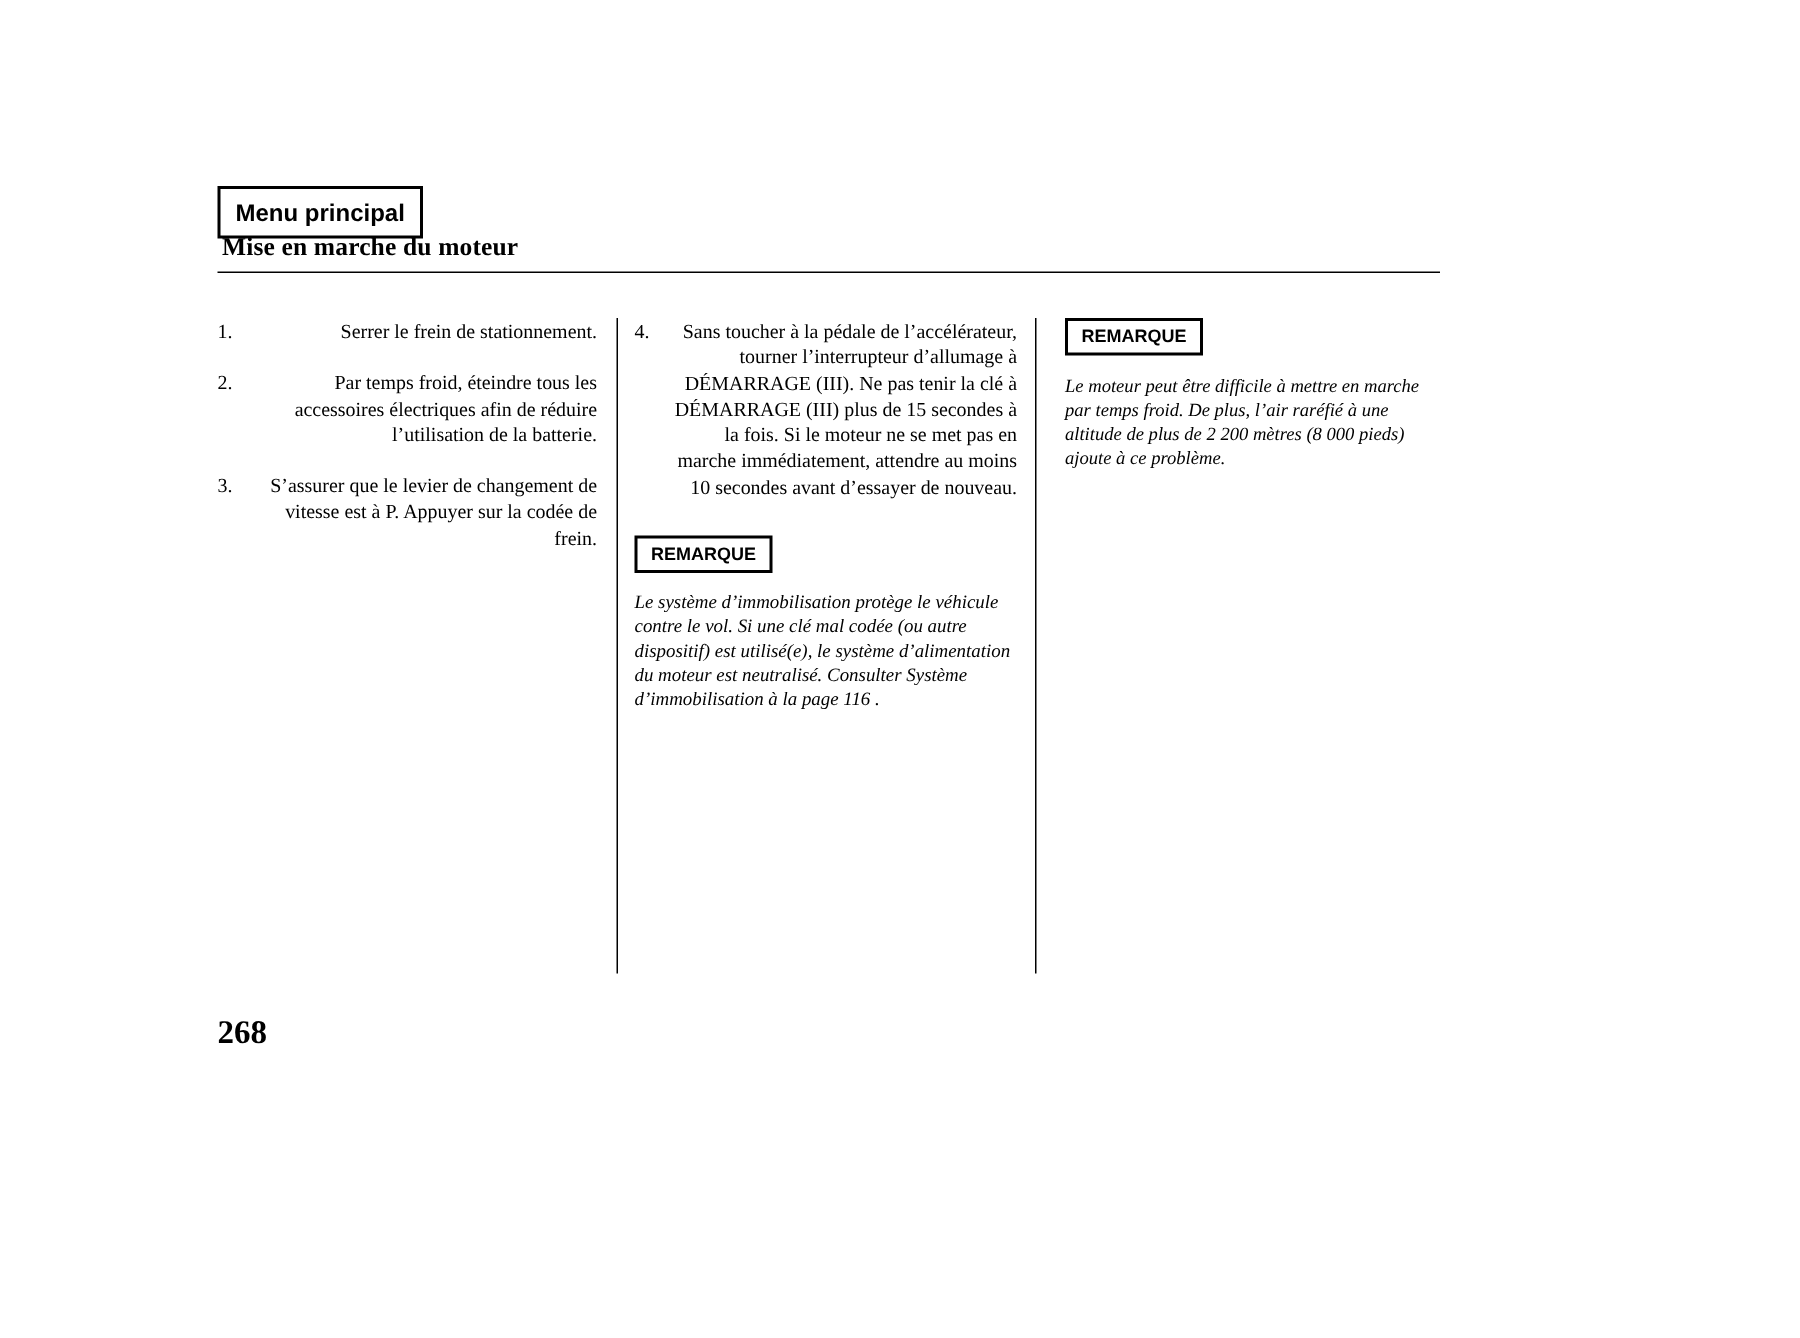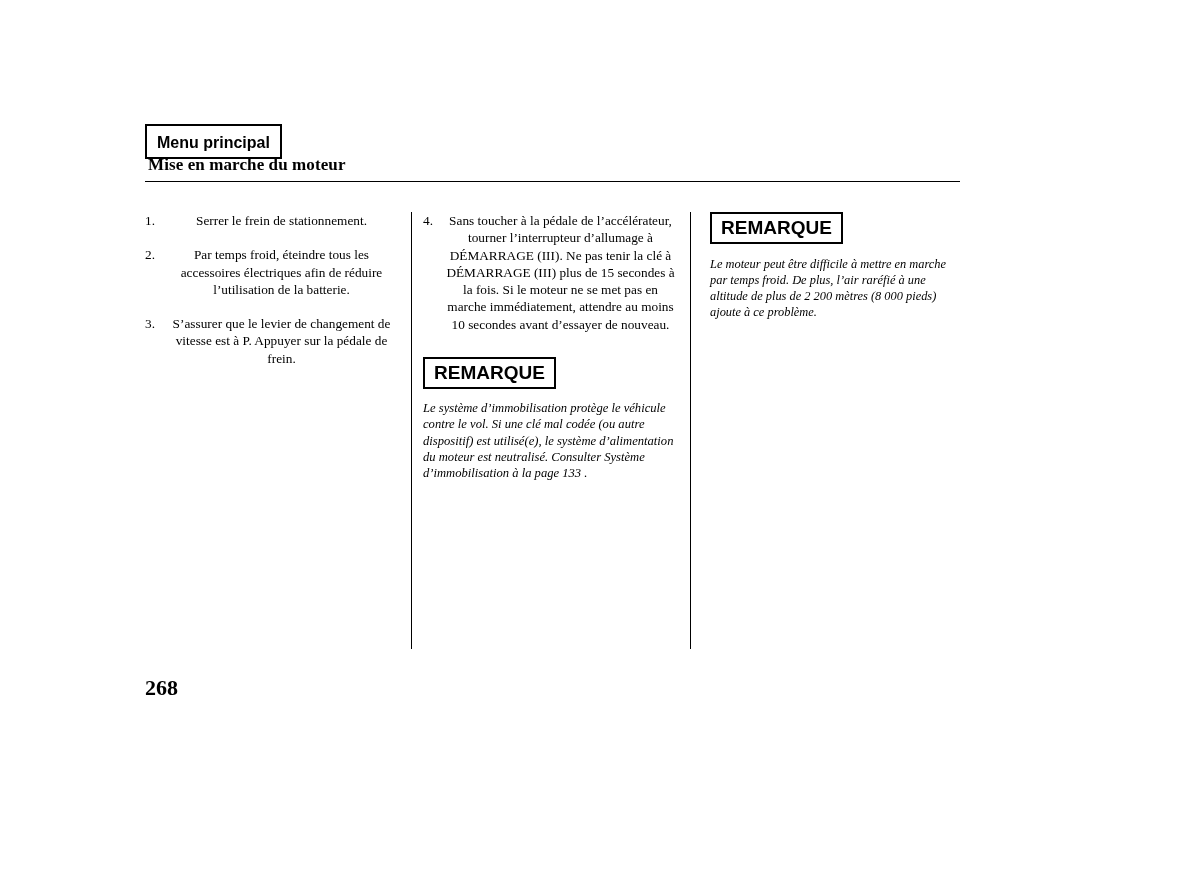--- a/index.html
+++ b/index.html
@@ -103,29 +103,29 @@
   }
   .num-item .num {
     position: absolute;
     left: 0;
     top: 0;
     width: 18px;
     text-align: left;
   }
   .num-item .txt {
     display: block;
-    text-align: center;
+    text-align: right;
   }
 
   
   .remarque {
     display: inline-block;
     font-family: "Liberation Sans", sans-serif;
     font-weight: bold;
-    font-size: 19px;
+    font-size: 12px;
     line-height: 1;
     border: 2px solid #000000;
     padding: 4px 9px 5px 9px;
     background: #ffffff;
     box-shadow: 0 0 0 1px #ffffff;
   }
   .remarque-wrap-2 { margin-top: 24px; margin-bottom: 11px; }
   .note-text {
     font-style: italic;
     font-size: 12.6px;
@@ -166,33 +166,33 @@
       <div class="num-item">
         <span class="num">1.</span>
         <span class="txt">Serrer le frein de stationnement.</span>
       </div>
       <div class="num-item">
         <span class="num">2.</span>
         <span class="txt">Par temps froid, éteindre tous les accessoires électriques afin de réduire l’utilisation de la batterie.</span>
       </div>
       <div class="num-item">
         <span class="num">3.</span>
-        <span class="txt">S’assurer que le levier de changement de vitesse est à P. Appuyer sur la pédale de frein.</span>
+        <span class="txt">S’assurer que le levier de changement de vitesse est à P. Appuyer sur la codée de frein.</span>
       </div>
     </div>
 
     <div class="col col-2">
       <div class="num-item">
         <span class="num">4.</span>
         <span class="txt">Sans toucher à la pédale de l’accélérateur, tourner l’interrupteur d’allumage à DÉMARRAGE (III). Ne pas tenir la clé à DÉMARRAGE (III) plus de 15 secondes à la fois. Si le moteur ne se met pas en marche immédiatement, attendre au moins 10 secondes avant d’essayer de nouveau.</span>
       </div>
       <div class="remarque-wrap-2">
         <span class="remarque">REMARQUE</span>
       </div>
-      <div class="note-text">Le système d’immobilisation protège le véhicule contre le vol. Si une clé mal codée (ou autre dispositif) est utilisé(e), le système d’alimentation du moteur est neutralisé. Consulter Système d’immobilisation à la page 133 .</div>
+      <div class="note-text">Le système d’immobilisation protège le véhicule contre le vol. Si une clé mal codée (ou autre dispositif) est utilisé(e), le système d’alimentation du moteur est neutralisé. Consulter Système d’immobilisation à la page 116 .</div>
     </div>
 
     <div class="col col-3">
       <div class="remarque-wrap-3">
         <span class="remarque">REMARQUE</span>
       </div>
       <div class="note-text">Le moteur peut être difficile à mettre en marche par temps froid. De plus, l’air raréfié à une altitude de plus de 2 200 mètres (8 000 pieds) ajoute à ce problème.</div>
     </div>
 
   </div>

